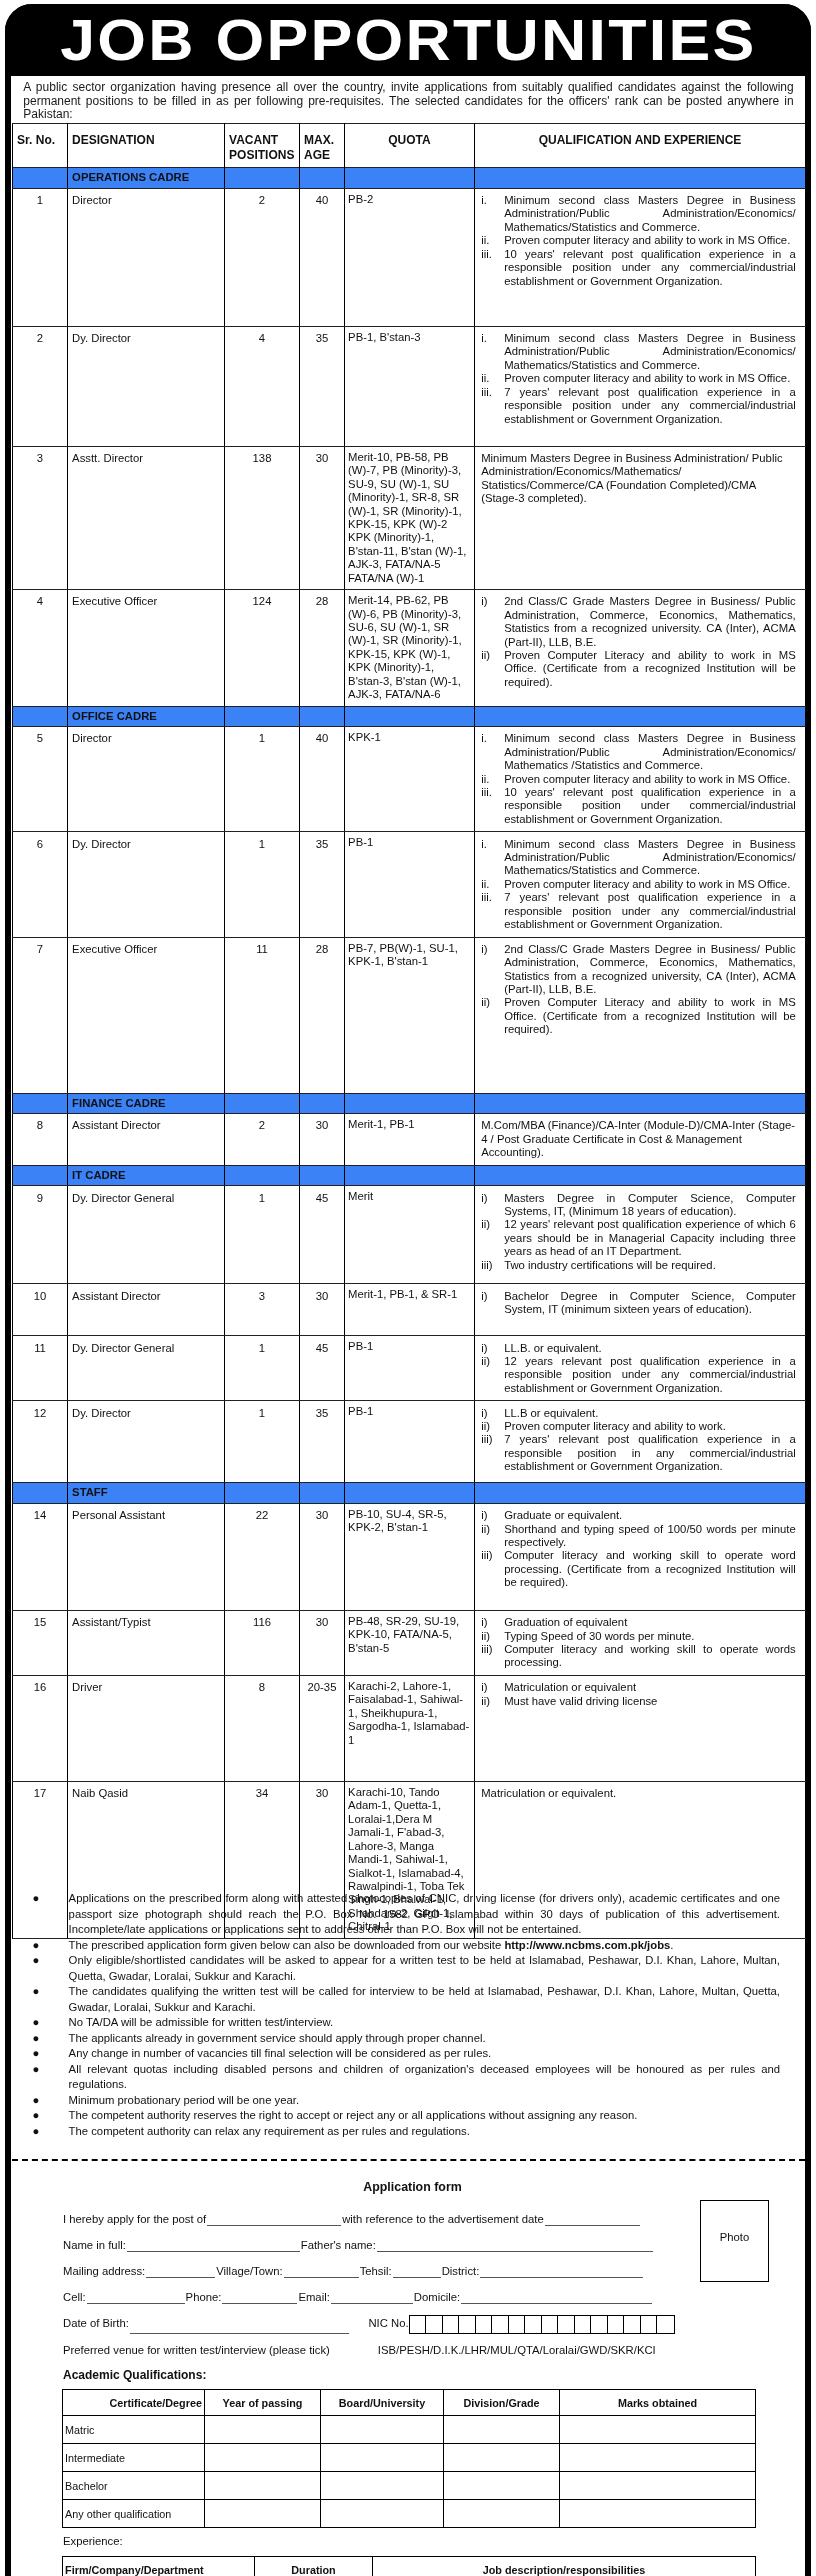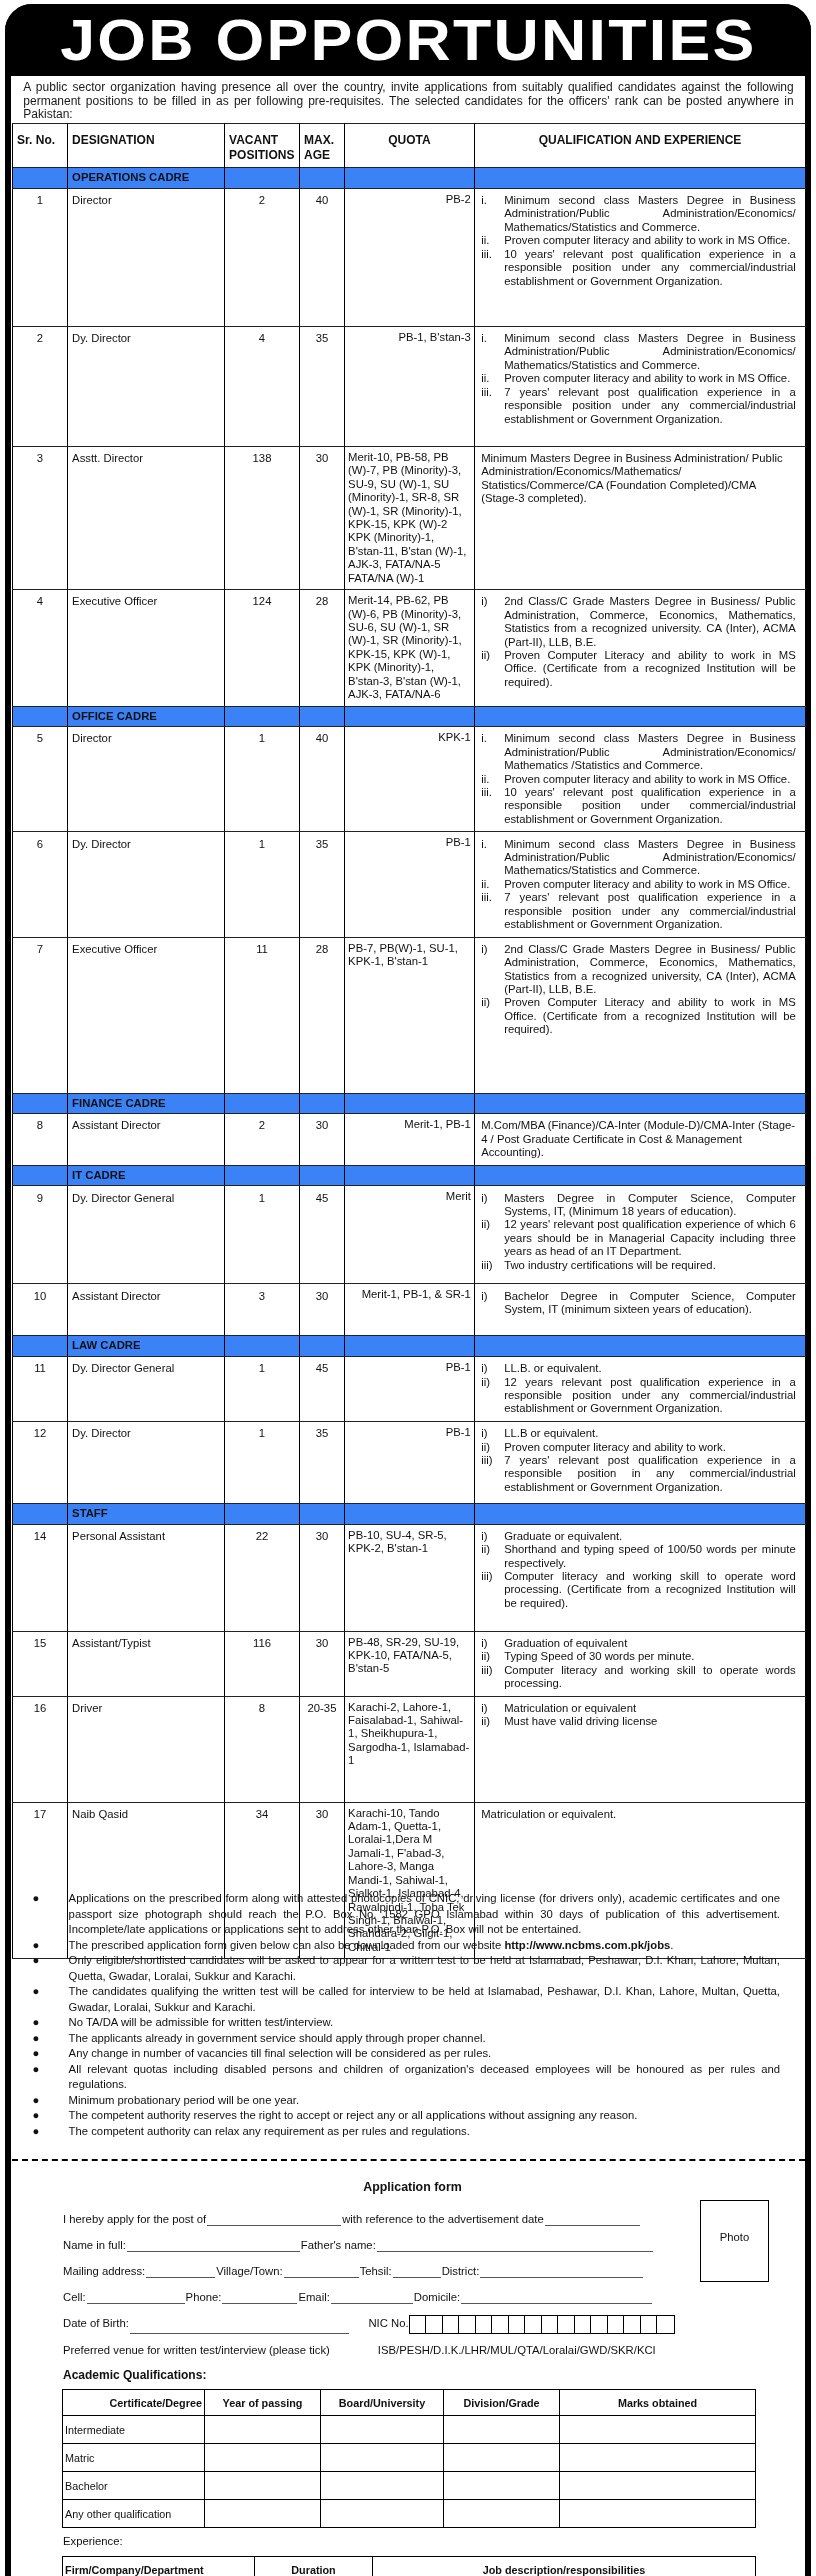--- a/index.html
+++ b/index.html
@@ -47,21 +47,21 @@
     font-weight: bold; text-align: left; font-size: 12px; line-height: 14.4px;
     padding-top: 9.3px; height: 39px; border-bottom: none;
   }
   .jobs th.center { text-align: center; }
   .jobs tr.cadre td {
     background: #3b82f6; font-weight: bold; height: 19.6px; padding: 3.1px 4.1px;
     vertical-align: middle;
   }
   .jobs td.sr { text-align: center; }
   .jobs td.num { text-align: center; }
-  .jobs td.quota { text-align: right; padding: 4.1px 3.1px; }
+  .jobs td.quota { text-align: left; padding: 4.1px 3.1px; }
   .jobs td.quota.left { text-align: left; }
   .jobs td.qual { padding: 5.2px 9.3px 5.2px 6.2px; }
   .qual-list { list-style: none; }
   .qual-list li { display: flex; text-align: justify; }
   .qual-list li .marker { flex: 0 0 23px; }
   .qual-list li .txt { flex: 1; }
   .qual-plain { text-align: left; }
 
   
   .notes {
@@ -361,28 +361,20 @@
         <td class="quota">Merit-1, PB-1, &amp; SR-1</td>
         <td class="qual">
           <ul class="qual-list">
             <li>
               <span class="marker">i)</span>
               <span class="txt">Bachelor Degree in Computer Science, Computer System, IT (minimum sixteen years of education).</span>
             </li>
           </ul>
         </td>
       </tr>
-      <tr class="cadre">
-        <td></td>
-        <td>LAW CADRE</td>
-        <td></td>
-        <td></td>
-        <td></td>
-        <td></td>
-      </tr>
       <tr style="height: 61px;">
         <td class="sr">11</td>
         <td>Dy. Director General</td>
         <td class="num">1</td>
         <td class="num">45</td>
         <td class="quota">PB-1</td>
         <td class="qual">
           <ul class="qual-list">
             <li>
               <span class="marker">i)</span>
@@ -607,28 +599,28 @@
       <tr id="acad-head">
         <th>Certificate/Degree</th>
         <th class="c">Year of passing</th>
         <th class="c">Board/University</th>
         <th class="c">Division/Grade</th>
         <th class="c">Marks obtained</th>
       </tr>
     </thead>
   <tbody id="acad-body">
       <tr>
+        <td>Matric</td>
+        <td></td>
+        <td></td>
+        <td></td>
+        <td></td>
+      </tr>
+      <tr>
         <td>Intermediate</td>
-        <td></td>
-        <td></td>
-        <td></td>
-        <td></td>
-      </tr>
-      <tr>
-        <td>Matric</td>
         <td></td>
         <td></td>
         <td></td>
         <td></td>
       </tr>
       <tr>
         <td>Bachelor</td>
         <td></td>
         <td></td>
         <td></td>

